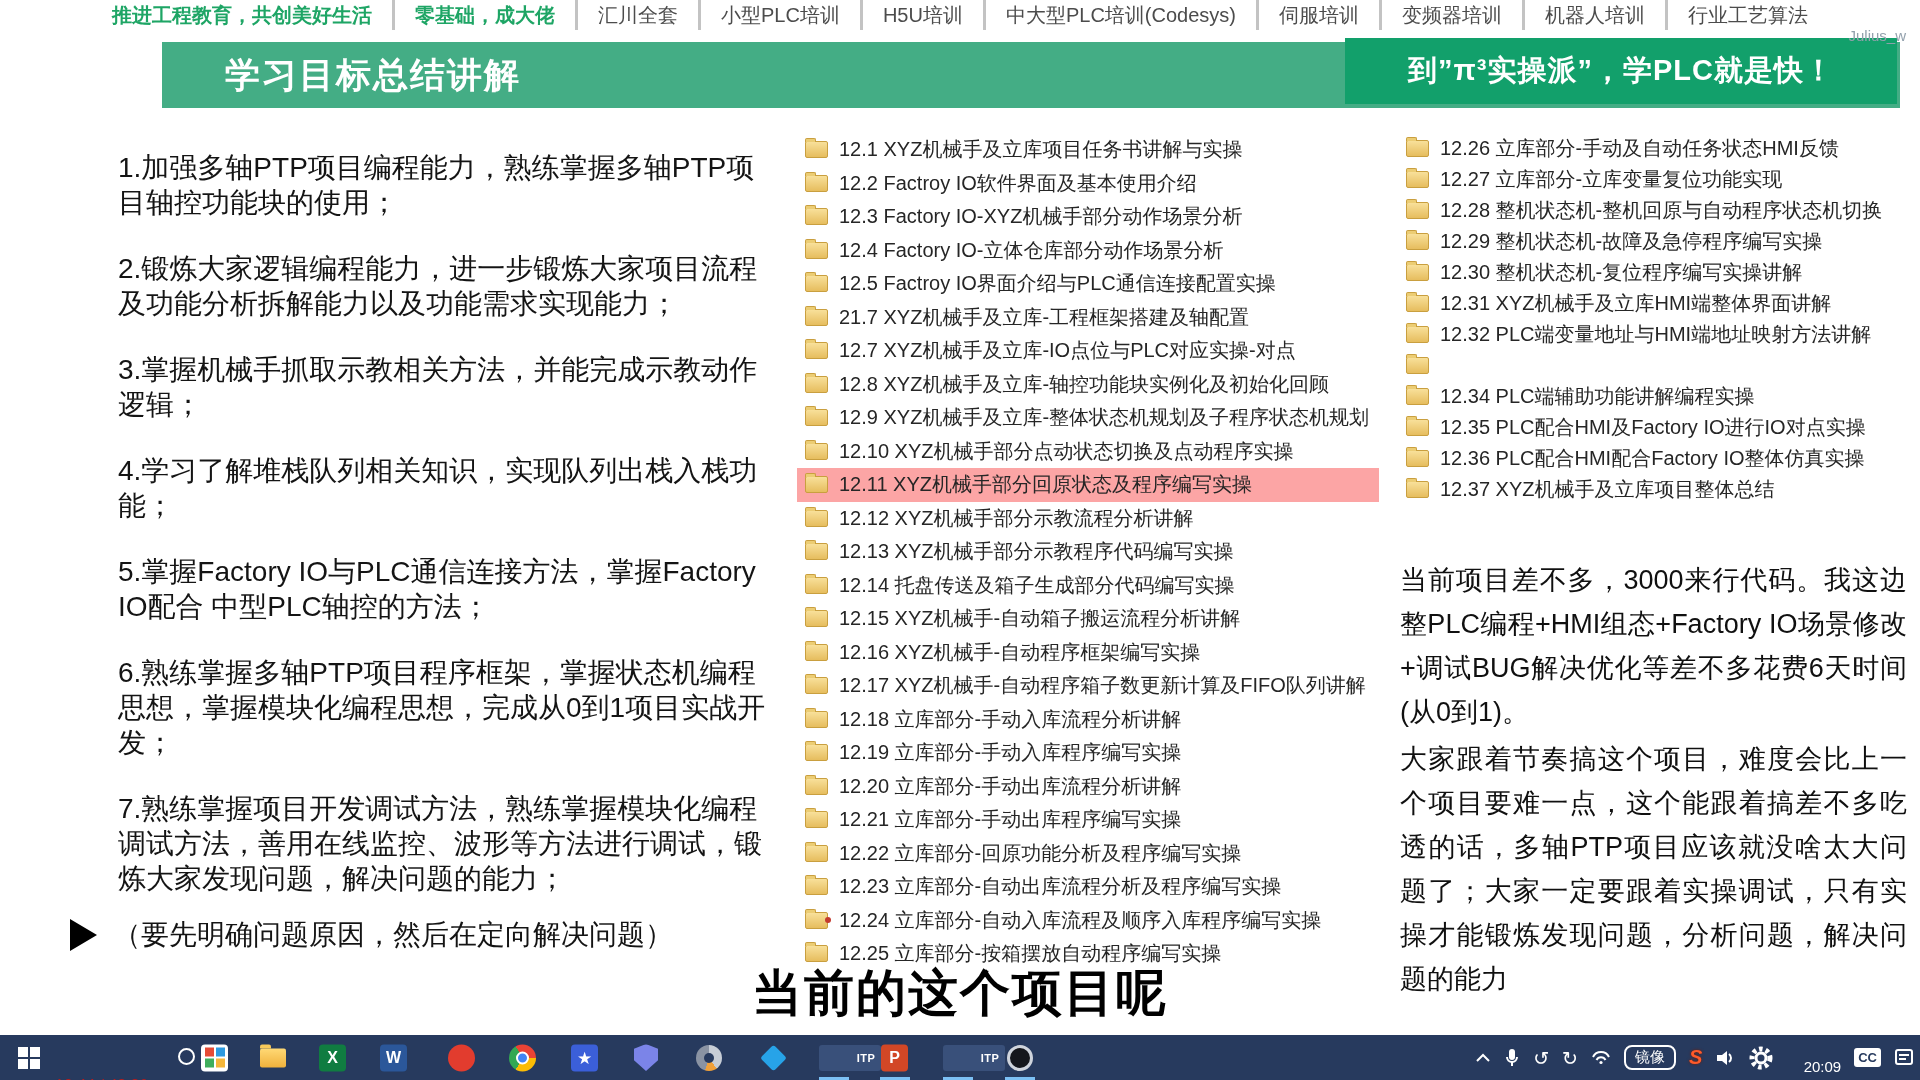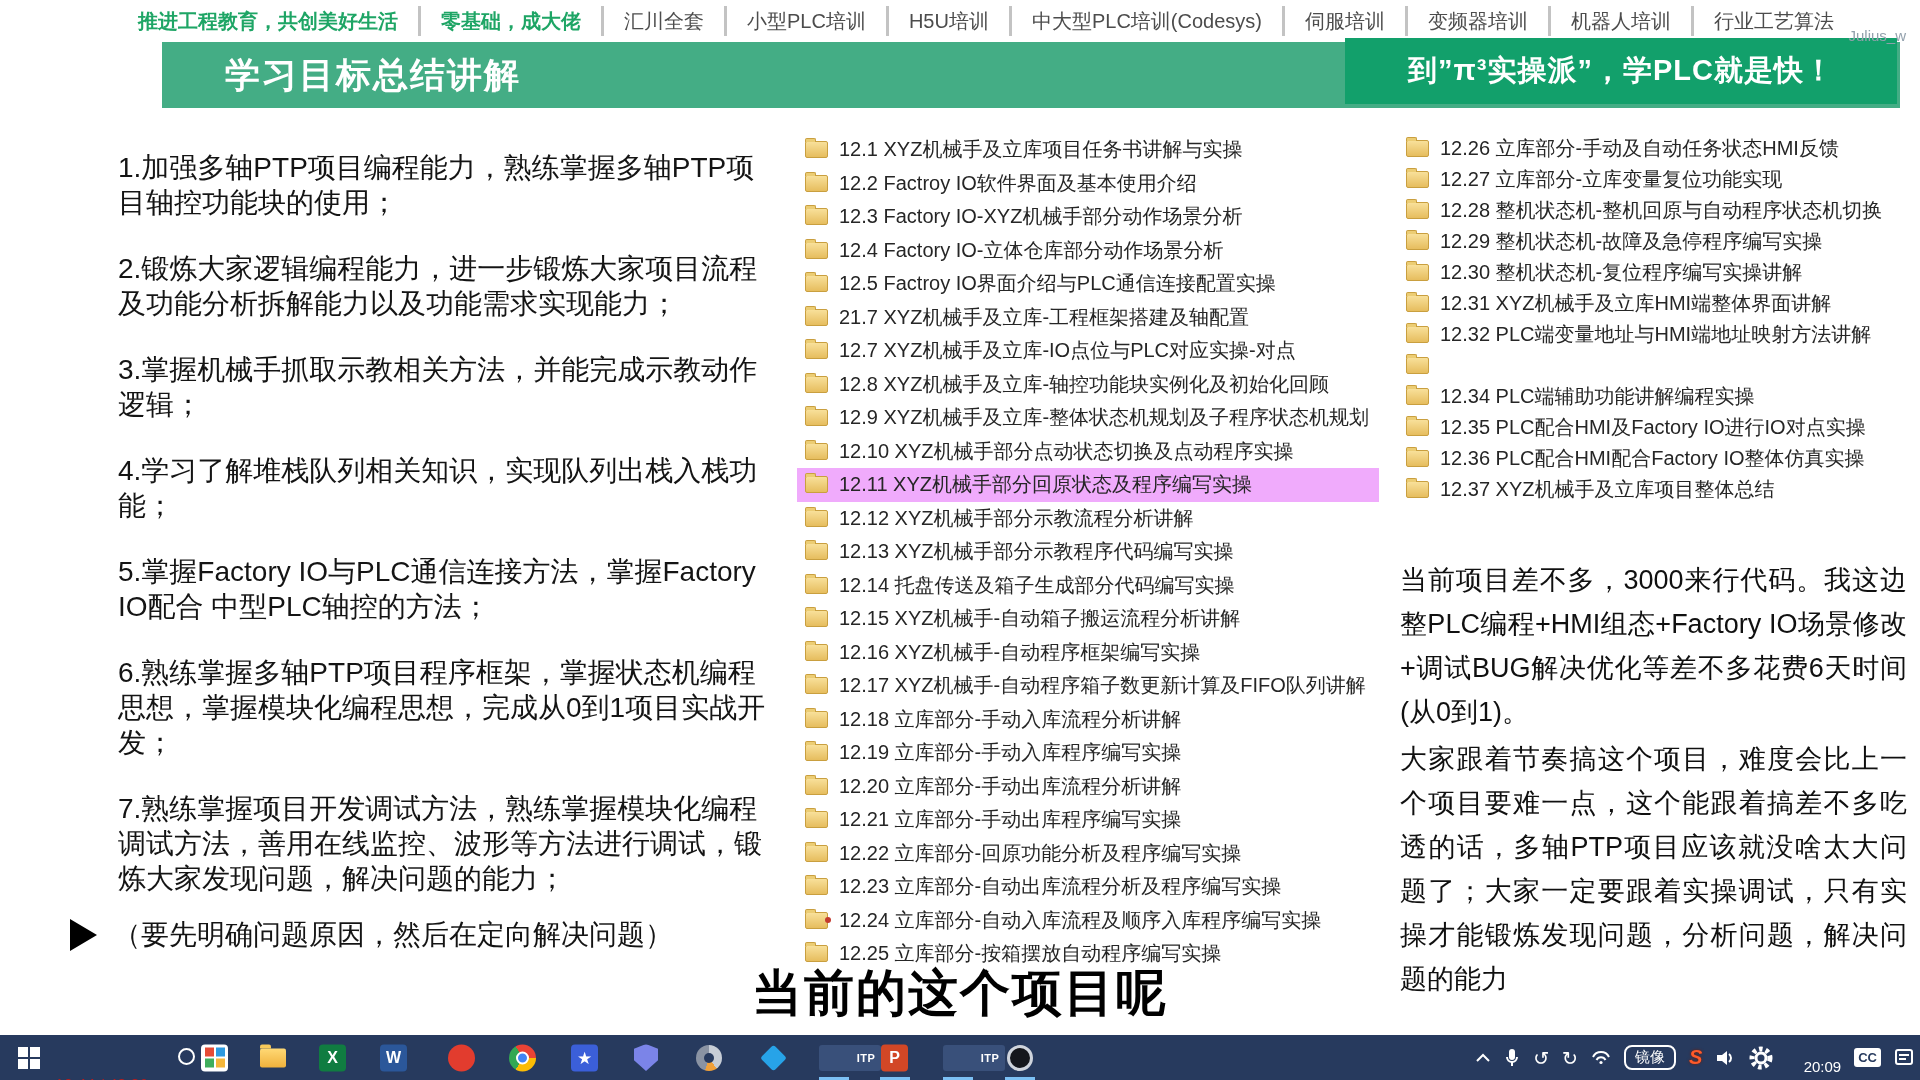--- a/index.html
+++ b/index.html
@@ -1,21 +1,21 @@
 <!DOCTYPE html>
 <html><head>
 <meta charset="utf-8">
 <style>
   html,body{margin:0;padding:0;background:#777;}
   .screen{position:relative;width:1920px;height:1080px;background:#fff;overflow:hidden;
           font-family:"Liberation Sans","DejaVu Sans",sans-serif;color:#111;}
 
   
   .topnav{position:absolute;left:0;top:0;width:1920px;height:42px;background:#fff;
-          display:flex;align-items:center;padding-left:118px;box-sizing:border-box;}
+          display:flex;padding-left:92px;box-sizing:border-box;}
   .nav-item{display:flex;align-items:center;height:30px;padding:0 20px;font-size:20px;color:#4c4c4c;white-space:nowrap;}
   .nav-item + .nav-item{border-left:3px solid #c3c3c3;}
   .nav-item.accent span{color:#1ea565;font-weight:bold;}
   .watermark{position:absolute;right:14px;top:27px;font-size:15px;color:#93a1ad;z-index:6;}
 
   
   .titlebar{position:absolute;left:162px;top:42px;width:1738px;height:66px;background:#44ad85;z-index:2;}
   .titlebar .title{display:inline-block;padding-left:63px;line-height:66px;font-size:35px;font-weight:bold;
                    color:#fff;letter-spacing:2px;}
   .slogan-box{position:absolute;right:3px;top:-4px;width:552px;height:66px;background:#12a06b;
@@ -30,21 +30,21 @@
             border-bottom:16px solid transparent;margin-right:16px;}
   .note-text{font-size:28px;color:#141414;white-space:nowrap;}
 
   
   .course-list{position:absolute;top:133px;}
   .course-list.left{left:797px;width:582px;}
   .course-list.right{left:1398px;width:510px;}
   .row{display:flex;align-items:center;box-sizing:border-box;padding-left:8px;width:100%;}
   .course-list.left  .row{height:33.5px;}
   .course-list.right .row{height:31px;}
-  .row.hl{background:#f0abfc;}
+  .row.hl{background:#fca5a5;}
   .rowtext{font-size:20px;color:#262626;white-space:nowrap;text-align:right;}
   .folder{position:relative;width:21px;height:15px;flex:0 0 auto;margin-right:11px;border-radius:2px;
           background:linear-gradient(180deg,#f8e09a,#e6bd5e);border:1px solid #c99f3f;}
   .folder::before{content:"";position:absolute;left:-1px;top:-4px;width:9px;height:3px;background:#eccd74;
                   border:1px solid #c99f3f;border-bottom:none;border-radius:2px 2px 0 0;}
   .row.dot .folder::after{content:"";position:absolute;right:-4px;top:4px;width:6px;height:6px;border-radius:50%;background:#c43b2e;}
 
   
   .rnote{position:absolute;left:1400px;width:507px;margin:0;font-size:27px;line-height:44px;color:#101010;
          text-align:justify;}

